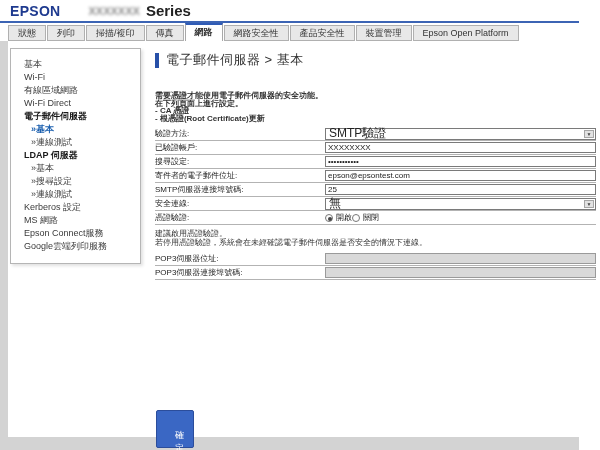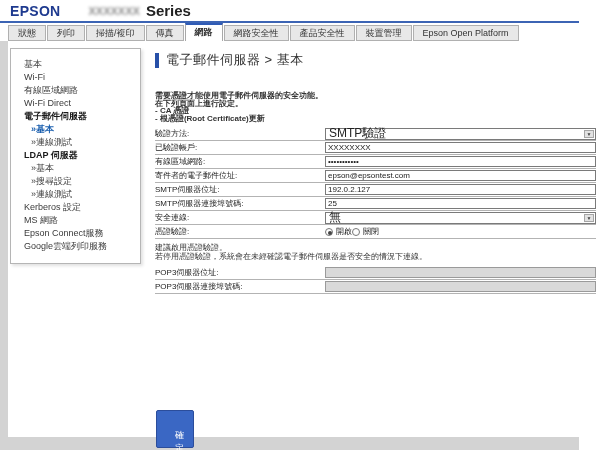--- a/index.html
+++ b/index.html
@@ -137,35 +137,29 @@
                 </div>
               </div>
             </div>
             <div class="frow">
               <div class="flabel">已驗證帳戶:</div>
               <div class="fctrl">
                 <input type="text" class="tinput" value="XXXXXXXX" style="">
               </div>
             </div>
             <div class="frow">
-              <div class="flabel">有線區域網路:</div>
+              <div class="flabel">搜尋設定:</div>
               <div class="fctrl">
                 <input type="text" class="tinput" value="•••••••••••" style="">
               </div>
             </div>
             <div class="frow">
               <div class="flabel">寄件者的電子郵件位址:</div>
               <div class="fctrl">
                 <input type="text" class="tinput" value="epson@epsontest.com" style="">
-              </div>
-            </div>
-            <div class="frow">
-              <div class="flabel">SMTP伺服器位址:</div>
-              <div class="fctrl">
-                <input type="text" class="tinput" value="192.0.2.127" style="">
               </div>
             </div>
             <div class="frow">
               <div class="flabel">SMTP伺服器連接埠號碼:</div>
               <div class="fctrl">
                 <input type="text" class="tinput" value="25" style="">
               </div>
             </div>
             <div class="frow">
               <div class="flabel">安全連線:</div>

